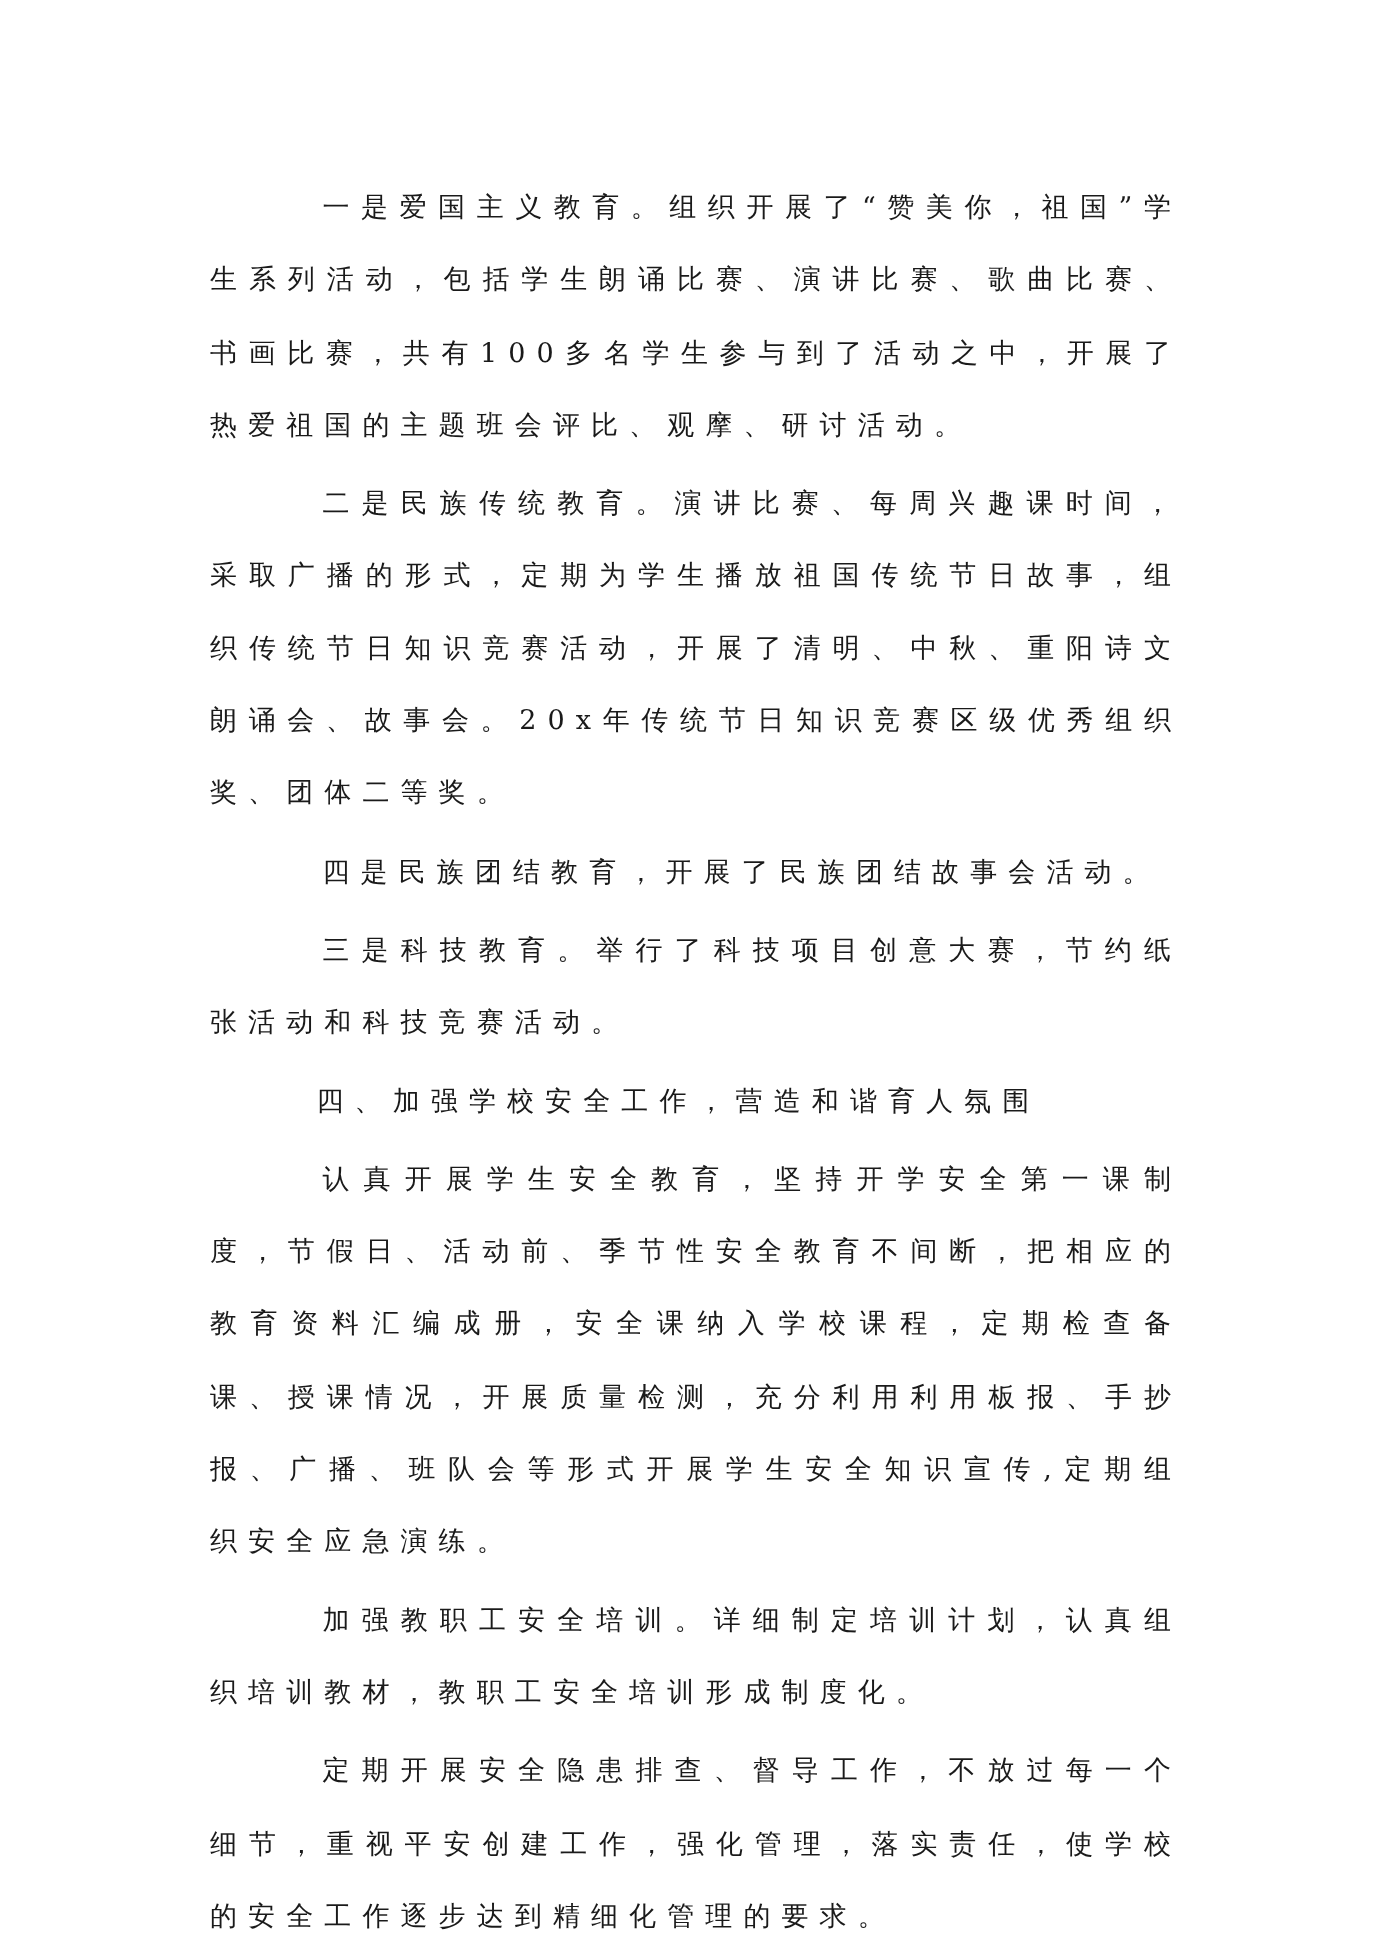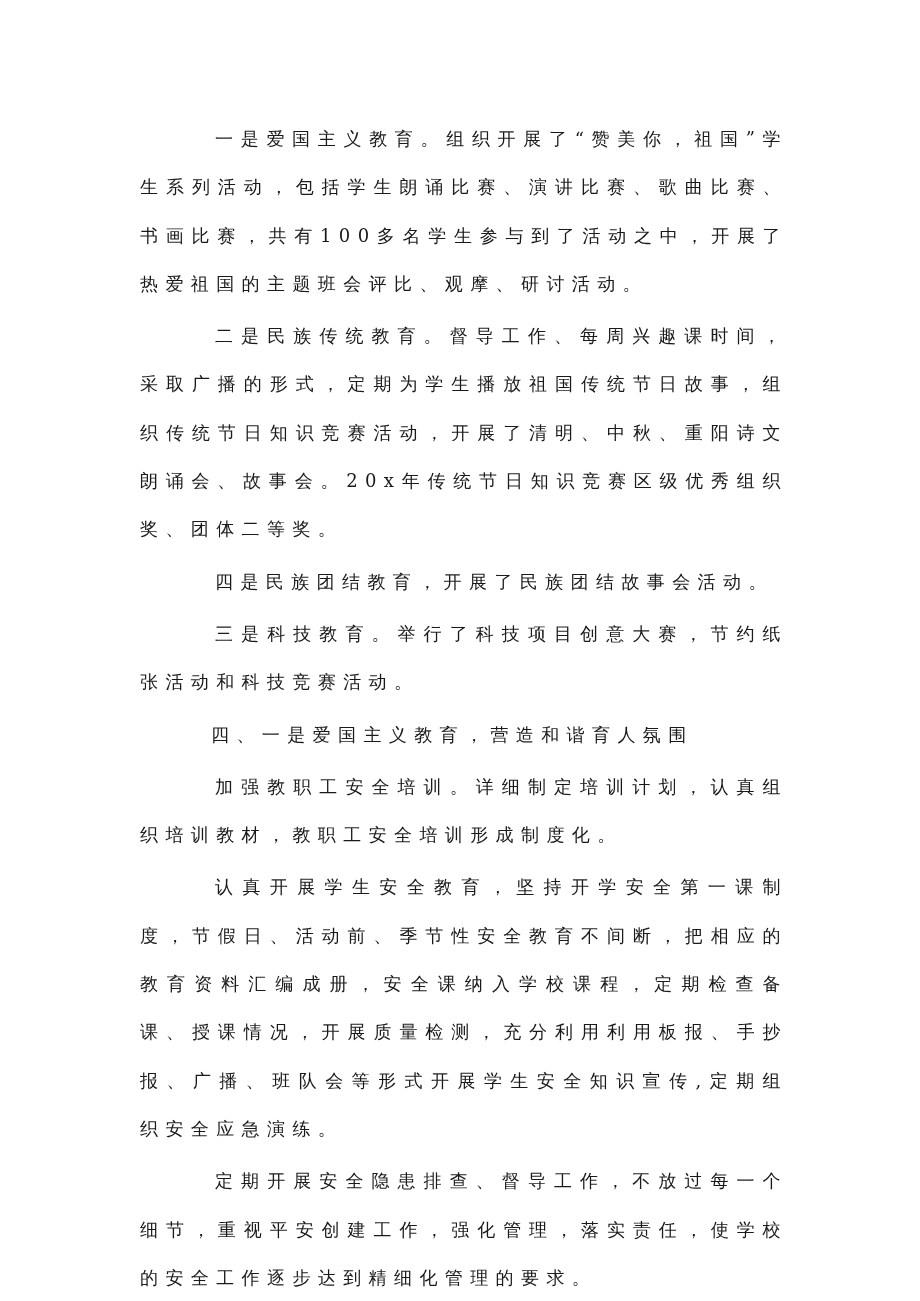--- a/index.html
+++ b/index.html
@@ -16,20 +16,20 @@
     letter-spacing: 7.4px;
   }
   .para { margin: 4px; text-indent: 75px; text-align: justify; text-align-last: left; }
   .heading { margin: 0; text-indent: 75px; }
 </style>
 </head>
 <body>
 
 <div class="page">
   <p class="para">一是爱国主义教育。组织开展了“赞美你，祖国”学生系列活动，包括学生朗诵比赛、演讲比赛、歌曲比赛、书画比赛，共有100多名学生参与到了活动之中，开展了热爱祖国的主题班会评比、观摩、研讨活动。</p>
-  <p class="para">二是民族传统教育。督导工作、每周兴趣课时间，采取广播的形式，定期为学生播放祖国传统节日故事，组织传统节日知识竞赛活动，开展了清明、中秋、重阳诗文朗诵会、故事会。20x年传统节日知识竞赛区级优秀组织奖、团体二等奖。</p>
+  <p class="para">二是民族传统教育。演讲比赛、每周兴趣课时间，采取广播的形式，定期为学生播放祖国传统节日故事，组织传统节日知识竞赛活动，开展了清明、中秋、重阳诗文朗诵会、故事会。20x年传统节日知识竞赛区级优秀组织奖、团体二等奖。</p>
   <p class="para">四是民族团结教育，开展了民族团结故事会活动。</p>
   <p class="para">三是科技教育。举行了科技项目创意大赛，节约纸张活动和科技竞赛活动。</p>
-  <p class="heading">四、一是爱国主义教育，营造和谐育人氛围</p>
+  <p class="heading">四、加强学校安全工作，营造和谐育人氛围</p>
+  <p class="para">认真开展学生安全教育，坚持开学安全第一课制度，节假日、活动前、季节性安全教育不间断，把相应的教育资料汇编成册，安全课纳入学校课程，定期检查备课、授课情况，开展质量检测，充分利用利用板报、手抄报、广播、班队会等形式开展学生安全知识宣传,定期组织安全应急演练。</p>
   <p class="para">加强教职工安全培训。详细制定培训计划，认真组织培训教材，教职工安全培训形成制度化。</p>
-  <p class="para">认真开展学生安全教育，坚持开学安全第一课制度，节假日、活动前、季节性安全教育不间断，把相应的教育资料汇编成册，安全课纳入学校课程，定期检查备课、授课情况，开展质量检测，充分利用利用板报、手抄报、广播、班队会等形式开展学生安全知识宣传,定期组织安全应急演练。</p>
   <p class="para">定期开展安全隐患排查、督导工作，不放过每一个细节，重视平安创建工作，强化管理，落实责任，使学校的安全工作逐步达到精细化管理的要求。</p>
 </div>
 
 </body></html>

